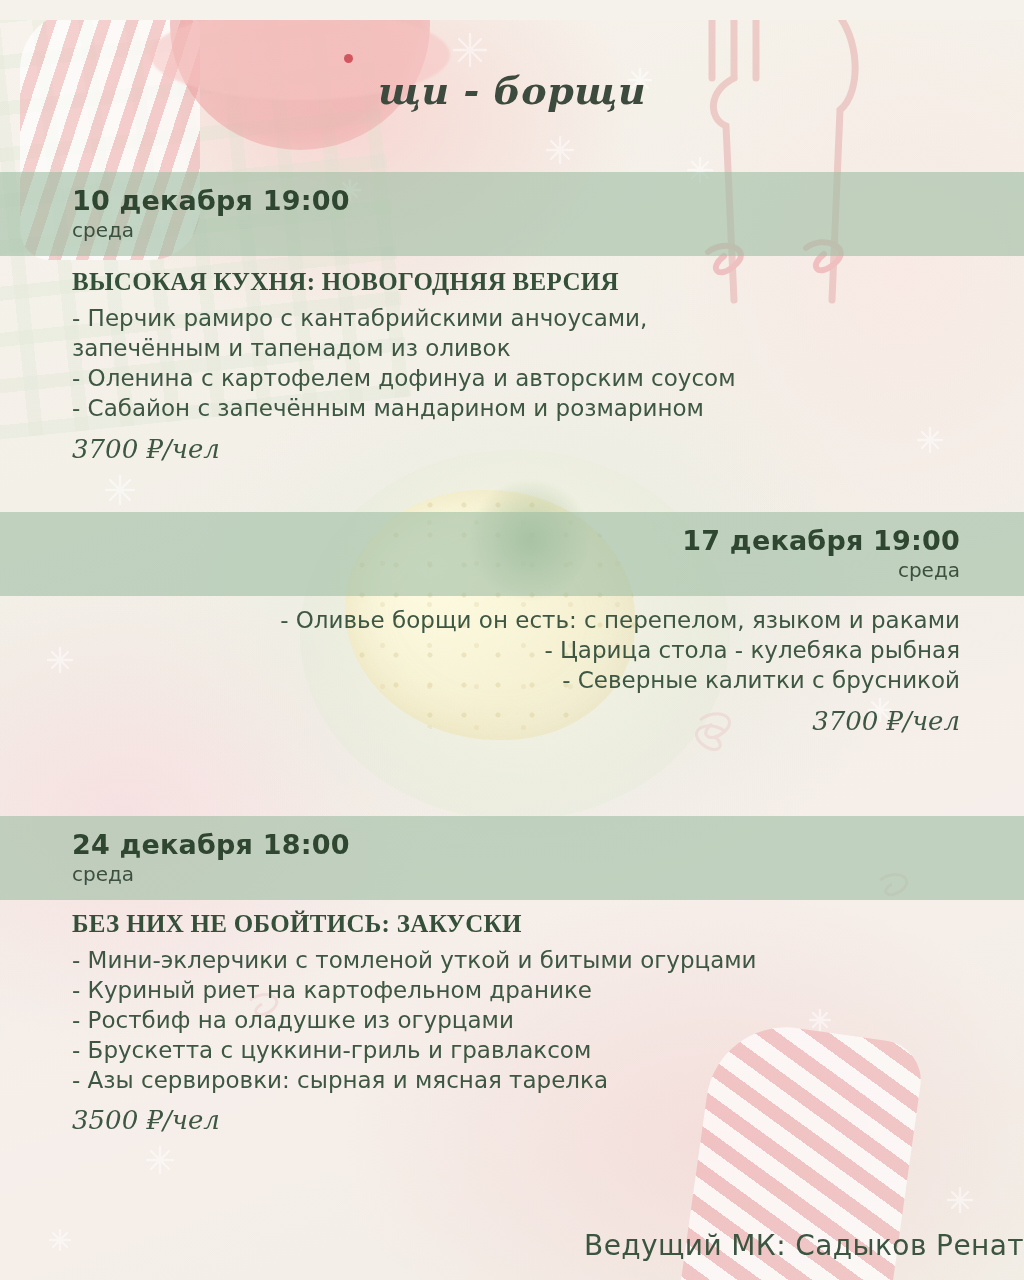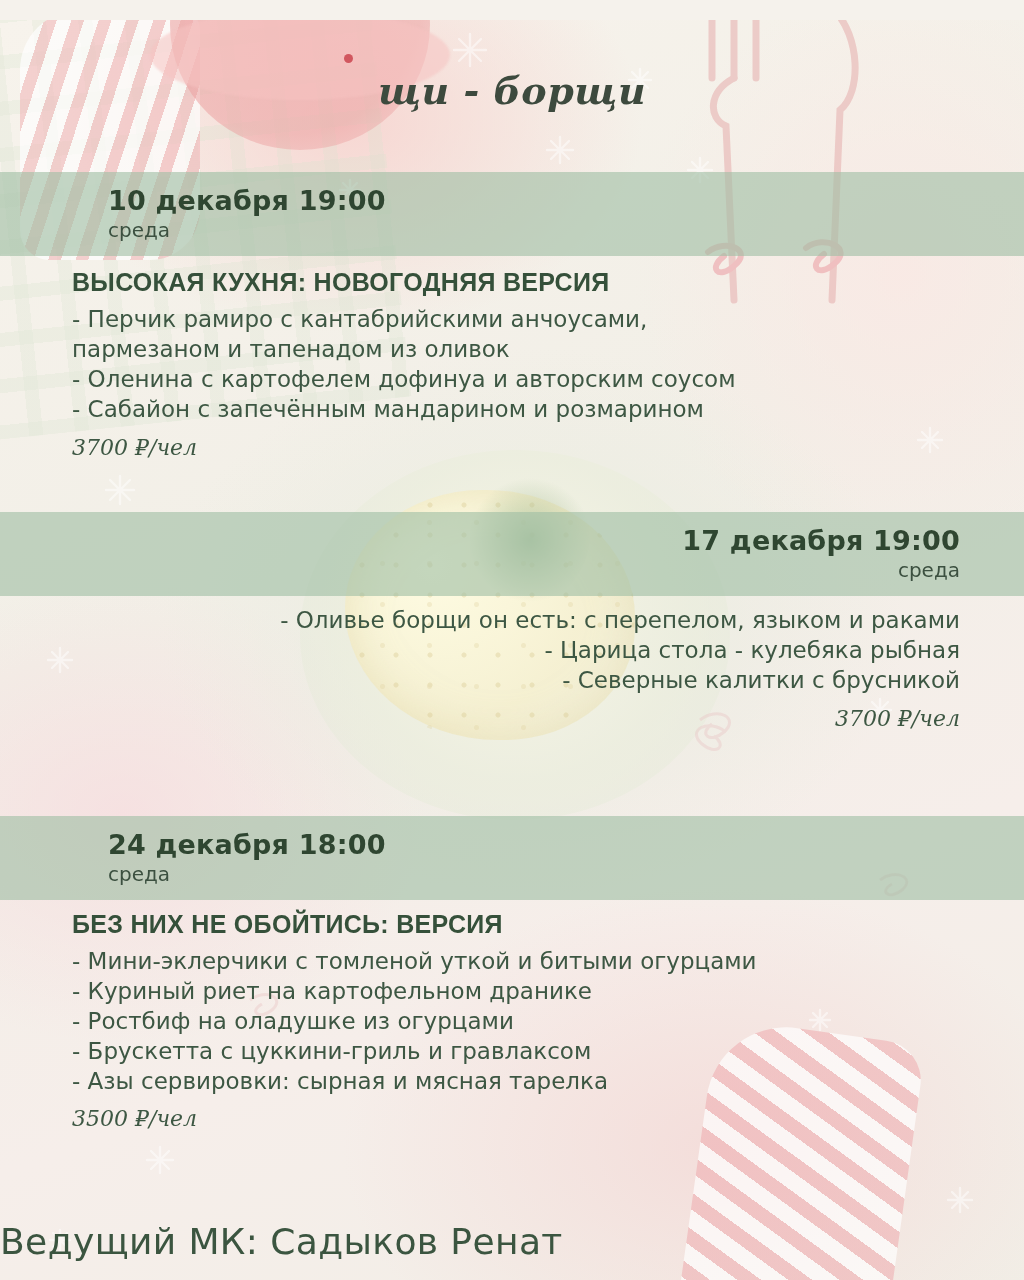--- a/index.html
+++ b/index.html
@@ -171,21 +171,21 @@
 
   
   .band {
     position: absolute;
     left: 0;
     width: 100%;
     background: rgba(160,190,165,0.62);
     z-index: 4;
   }
   .band-inner {
-    padding: 14px 64px 16px 108px;
+    padding: 14px 64px 16px 72px;
   }
   .band.right .band-inner {
     text-align: right;
     padding: 14px 64px 16px 71px;
   }
   .band-date {
     font-family: "DejaVu Sans", sans-serif;
     font-weight: bold;
     font-size: 27px;
     color: #2f4631;
@@ -200,51 +200,51 @@
     margin-top: 2px;
   }
 
   
   .block {
     position: absolute;
     z-index: 4;
     box-sizing: border-box;
   }
   .block-title {
-    font-family: Liberation Sans, sans-serif;
+    font-family: Liberation Serif, serif;
     font-weight: bold;
     font-size: 25px;
     color: #35503a;
     letter-spacing: 0.3px;
     margin-bottom: 8px;
   }
   .item {
     font-family: "DejaVu Sans", sans-serif;
     font-size: 23px;
     color: #3d5743;
     line-height: 1.30;
     white-space: pre-line;
   }
   .price {
     font-family: "DejaVu Serif", serif;
     font-style: italic;
-    font-size: 22px;
+    font-size: 26px;
     color: #3d5743;
     margin-top: 10px;
   }
   .align-right { text-align: right; }
 
   
   .footer {
     position: absolute;
     left: 0; right: 0;
     bottom: 38px;
-    text-align: left;
+    text-align: right;
     font-family: "DejaVu Sans", sans-serif;
-    font-size: 36px;
+    font-size: 28px;
     color: #3b5540;
     letter-spacing: 0.4px;
     z-index: 5;
   }
 </style>
 </head>
 <body>
 
 <div class="poster">
 
@@ -333,21 +333,21 @@
 
   <div class="band" style="top:152px;height:84px;">
     <div class="band-inner">
       <div class="band-date">10 декабря 19:00</div>
       <div class="band-day">среда</div>
     </div>
   </div>
   <div class="block" style="left:72px; top:248px; width:900px;">
     <div class="block-title">ВЫСОКАЯ КУХНЯ: НОВОГОДНЯЯ ВЕРСИЯ</div>
     <div class="item">- Перчик рамиро с кантабрийскими анчоусами,
- пармезаном и тапенадом из оливок</div>
+ запечённым и тапенадом из оливок</div>
     <div class="item">- Оленина с картофелем дофинуа и авторским соусом</div>
     <div class="item">- Сабайон с запечённым мандарином и розмарином</div>
     <div class="price">3700 ₽/чел</div>
   </div>
 
   <div class="band right" style="top:492px;height:84px;">
     <div class="band-inner">
       <div class="band-date">17 декабря 19:00</div>
       <div class="band-day">среда</div>
     </div>
@@ -359,21 +359,21 @@
     <div class="price">3700 ₽/чел</div>
   </div>
 
   <div class="band" style="top:796px;height:84px;">
     <div class="band-inner">
       <div class="band-date">24 декабря 18:00</div>
       <div class="band-day">среда</div>
     </div>
   </div>
   <div class="block" style="left:72px; top:890px; width:900px;">
-    <div class="block-title">БЕЗ НИХ НЕ ОБОЙТИСЬ: ВЕРСИЯ</div>
+    <div class="block-title">БЕЗ НИХ НЕ ОБОЙТИСЬ: ЗАКУСКИ</div>
     <div class="item">- Мини-эклерчики с томленой уткой и битыми огурцами</div>
     <div class="item">- Куриный риет на картофельном дранике</div>
     <div class="item">- Ростбиф на оладушке из огурцами</div>
     <div class="item">- Брускетта с цуккини-гриль и гравлаксом</div>
     <div class="item">- Азы сервировки: сырная и мясная тарелка</div>
     <div class="price">3500 ₽/чел</div>
   </div>
 
   <div class="footer">Ведущий МК: Садыков Ренат</div>
 

